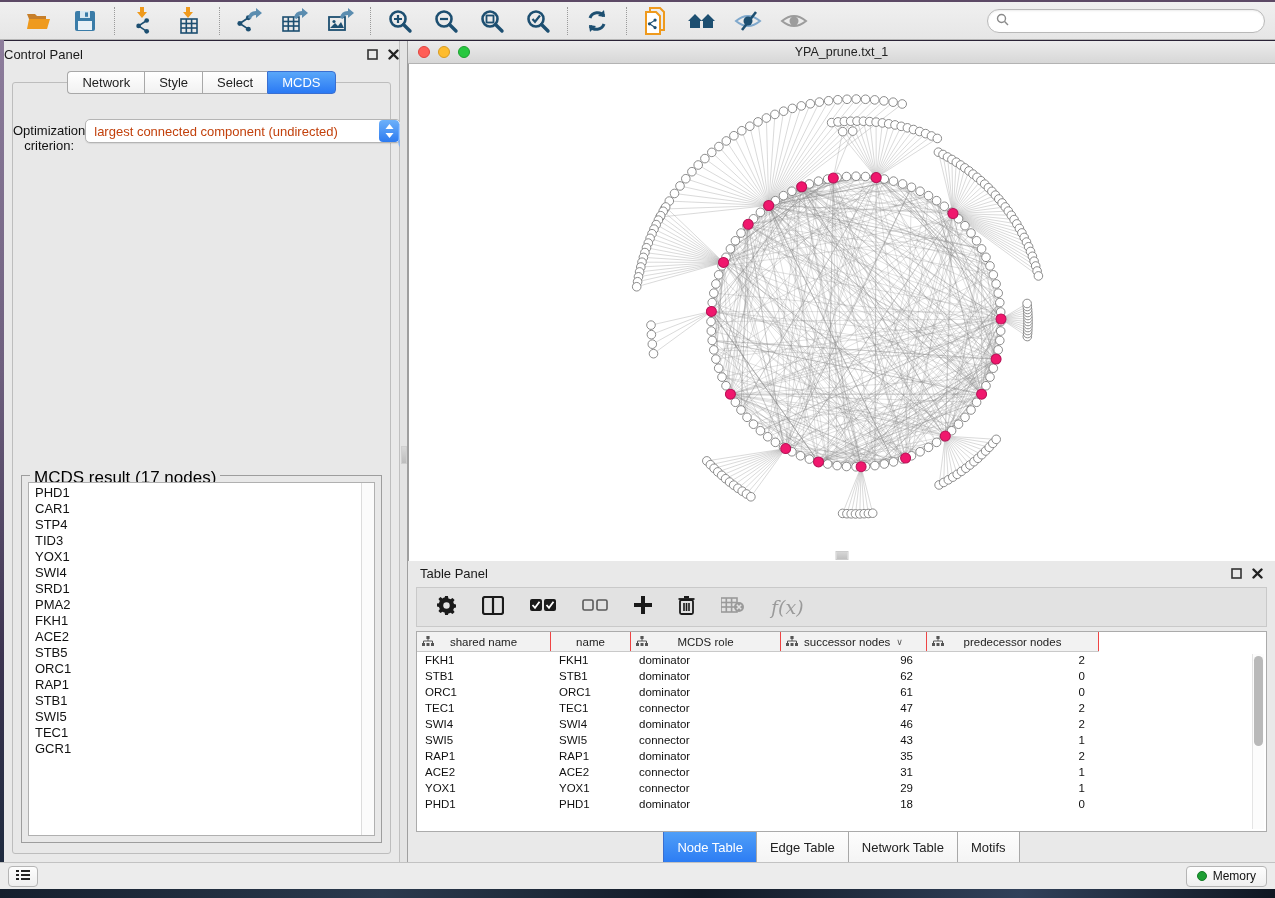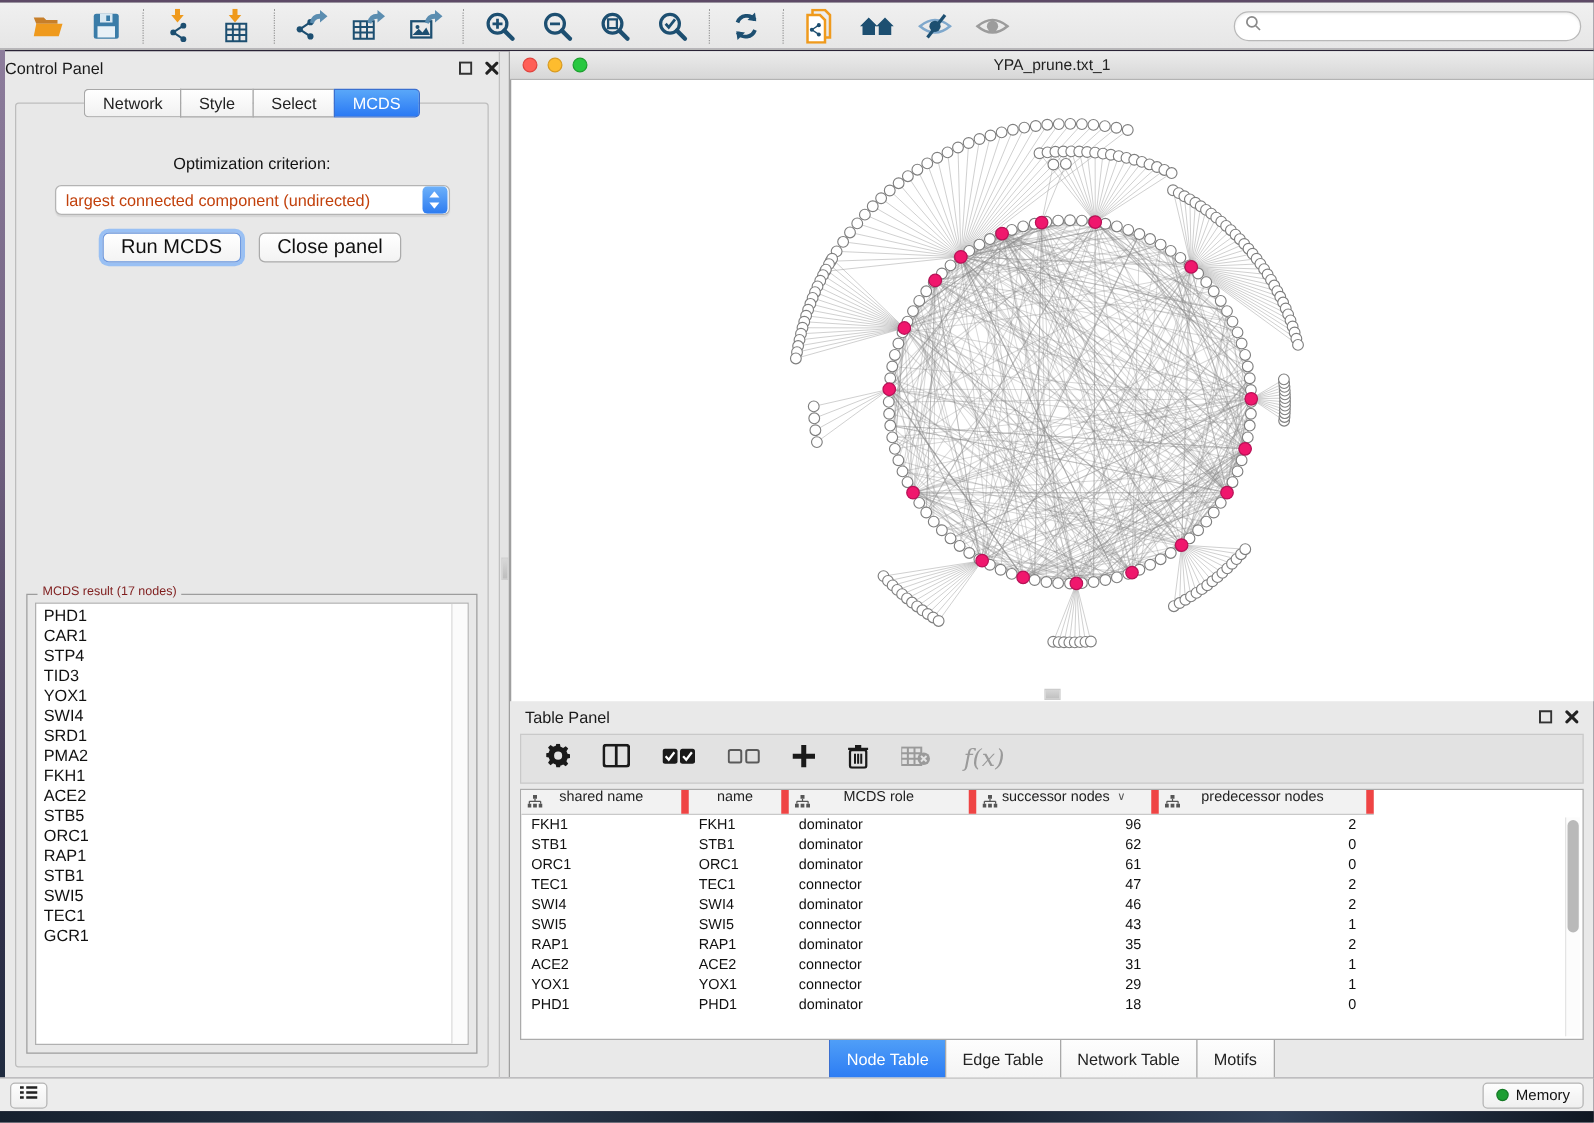--- a/index.html
+++ b/index.html
@@ -41,39 +41,39 @@
   .win-ctrls svg { display:block; }
 
   .cp-tabs { display:flex; justify-content:center; position:relative; z-index:2; height:23px; margin-top:4px; }
   .cp-tab { font-size:13px; padding:3px 14px; background:linear-gradient(#ffffff,#f1f1f1);
             border:1px solid #a8a8a8; border-right:none; color:#222; }
   .cp-tab:first-child { border-radius:4px 0 0 4px; }
   .cp-tab:last-child  { border-right:1px solid #a8a8a8; border-radius:0 4px 4px 0; }
   .cp-tab.active { background:linear-gradient(#59a7f9,#2a79f4); color:#fff; border-color:#3a6fd0; }
 
   .cp-body { flex:1; margin:-12px 8px 8px 8px; border:1px solid #bdbdbd; border-radius:3px;
-             background:#e8e8e8; padding-top:26px; position:relative; display:flex; flex-direction:column; }
+             background:#e8e8e8; padding-top:26px; position:relative; display:flex; }
   .crit-label { text-align:center; font-size:13px; color:#111; margin-top:14px; }
   .select-row { display:flex; justify-content:center; margin-top:10px; }
   .mac-select { width:316px; height:24px; background:#fff; border:1px solid #b4b4b4; border-radius:5px;
                 display:flex; align-items:center; font-size:13px; color:#c2410c; overflow:hidden;
                 box-shadow:0 1px 1px rgba(0,0,0,.08); }
   .mac-select .sel-text { flex:1; padding:0 8px; white-space:nowrap; }
   .mac-select .sel-stepper { width:20px; height:22px; margin:0 1px; border-radius:4px;
                 background:linear-gradient(#6db1fa,#2d7bf0); display:flex; flex-direction:column;
                 align-items:center; justify-content:center; gap:2px; }
   .btn-row { display:flex; justify-content:center; gap:14px; margin-top:14px; }
   .mac-btn { height:24px; padding:0 14px; font-size:16px; color:#111; background:linear-gradient(#ffffff,#f3f3f3);
              border:1px solid #ababab; border-radius:5px; font-family:"Liberation Sans",sans-serif; }
   .mac-btn.focused { box-shadow:0 0 0 3px rgba(110,170,250,.65); border-color:#6f9ae0; }
 
   .result-group { position:absolute; left:8px; right:8px; bottom:10px; height:368px;
                   border:1px solid #9d9d9d; background:#e8e8e8; }
   .result-legend { position:absolute; top:-8px; left:8px; background:#e8e8e8; padding:0 4px;
-                   font-size:10px; color:#7f1d1d; }
+                   font-size:17px; color:#000000; }
   .result-list { position:absolute; inset:6px 6px 6px 6px; background:#fff; border:1px solid #b0b0b0;
                  font-size:13px; color:#111; padding:2px 0 0 6px; overflow:hidden; }
   .result-list .node-line { line-height:16px; }
   .result-scroll { position:absolute; top:0; right:0; bottom:0; width:13px; background:#fbfbfb;
                    border-left:1px solid #dcdcdc; }
 
   
   .v-splitter { width:8px; background:#e4e4e4; border-right:1px solid #9f9f9f; position:relative; }
   .v-splitter .grip { position:absolute; top:405px; left:1px; width:6px; height:18px;
                       background:linear-gradient(#d8d8d8,#bdbdbd); border:1px solid #cfcfcf; }
@@ -99,22 +99,22 @@
   .tp-header { height:24px; display:flex; align-items:center; padding:0 12px; }
   .tp-title { font-size:13px; color:#1a1a1a; }
   .tp-toolbar { margin:2px 8px 0 8px; height:40px; background:#e2e2e2; border:1px solid #c9c9c9;
                 display:flex; align-items:center; gap:26px; padding:0 20px; }
   .tp-tool { display:flex; align-items:center; justify-content:center; }
   .fx-label { font-size:19px; font-style:italic; color:#9a9a9a; font-family:"DejaVu Serif",serif; }
 
   .data-table { margin:4px 8px 0 8px; flex:1; background:#fff; border:1px solid #ababab;
                 position:relative; overflow:hidden; }
   .dt-headrow { display:flex; height:20px; background:#f2f2f2; border-bottom:1px solid #c9c9c9; width:682px; }
-  .dt-hcell { position:relative; display:flex; justify-content:center;
-              font-size:11.5px; color:#222; border-right:6px solid #ef4444; gap:4px; }
+  .dt-hcell { position:relative; display:flex; align-items:center; justify-content:center;
+              font-size:11.5px; color:#222; border-right:1px solid #ef4444; gap:4px; }
   .dt-hcell .hicon { position:absolute; left:5px; top:4px; }
   .sort-chev { font-size:9px; color:#555; margin-left:2px; }
   .dt-body { font-size:11.5px; color:#111; }
   .dt-row { display:flex; height:16px; align-items:center; width:682px; }
   .dt-cell { padding:0 12px 0 8px; white-space:nowrap; overflow:hidden; }
   .dt-cell.num { text-align:right; padding-right:14px; }
   .dt-vscroll { position:absolute; top:22px; right:2px; bottom:2px; width:12px; background:#fcfcfc;
                 border-left:1px solid #e4e4e4; }
   .dt-vscroll .thumb { position:absolute; top:2px; left:1px; width:9px; height:90px;
                        background:#b9b9b9; border-radius:5px; }

